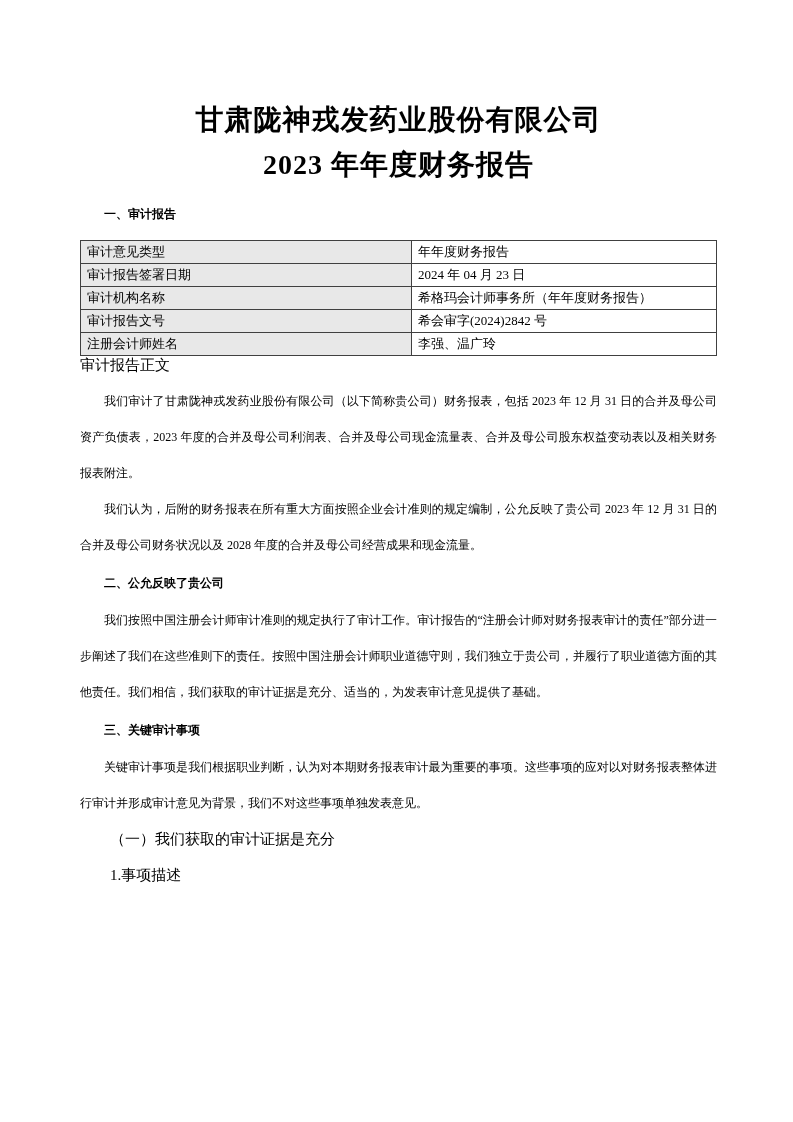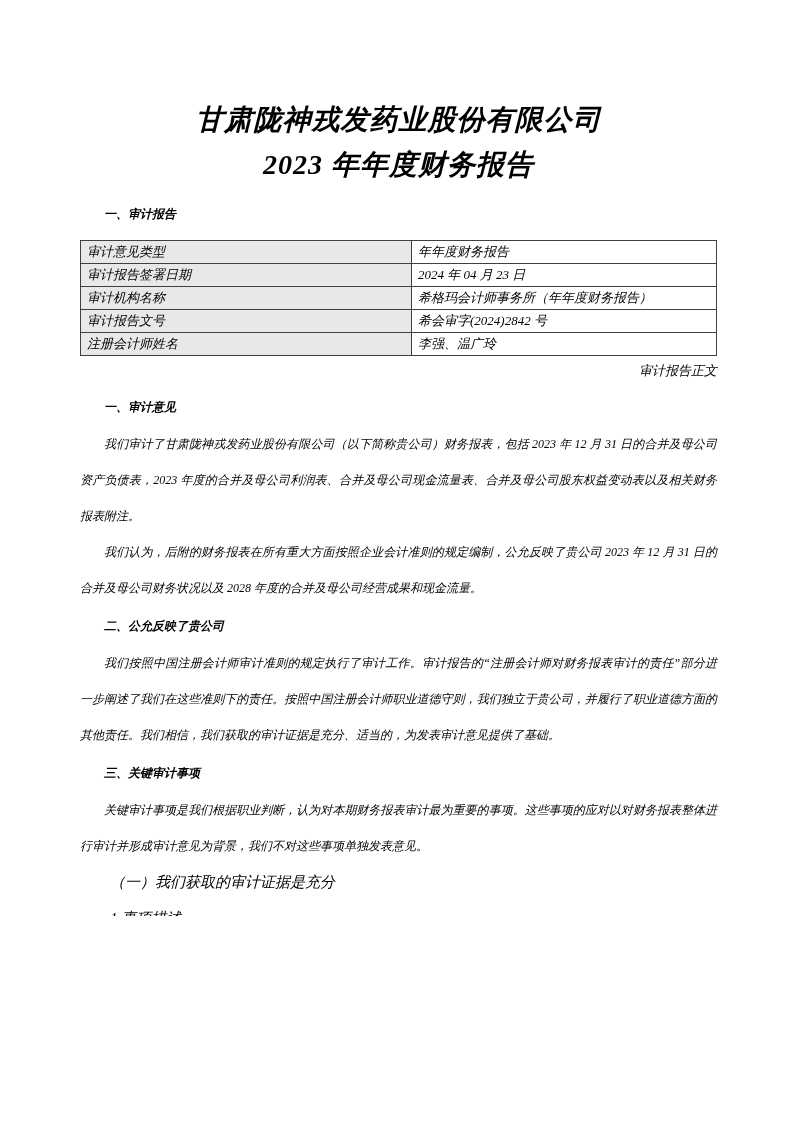--- a/index.html
+++ b/index.html
@@ -7,21 +7,20 @@
     position: relative;
     width: 793px;
     height: 916px;
     margin: 0 auto;
     background: #ffffff;
     box-sizing: border-box;
     padding: 97px 76px 0 80px;
     font-family: "Liberation Serif", "DejaVu Serif", serif;
     color: #000000;
     overflow: hidden;
-    font-style: italic;
   }
   .doc-title {
     margin: 0;
     font-size: 28px;
     font-weight: bold;
     text-align: center;
     line-height: 45px;
     letter-spacing: 1px;
   }
   .sec-heading {
@@ -45,23 +44,22 @@
     height: 22px;
     padding: 0 6px;
     vertical-align: middle;
     line-height: 16px;
   }
   table.audit-table td.label-cell {
     background: #e8e8e8;
     width: 50%;
   }
   .table-caption {
-    margin-top: 6px;
-    font-size: 13px;
-    text-align: right;
+    font-size: 15px;
+    text-align: left;
     line-height: 18px;
   }
   p.body-para {
     margin: 9px 0 0 0;
     font-size: 12px;
     line-height: 36px;
     text-align: justify;
     text-indent: 2em;
     word-break: break-all;
   }
@@ -111,21 +109,20 @@
       </tr>
       <tr>
         <td class="label-cell">注册会计师姓名</td>
         <td class="value-cell">李强、温广玲</td>
       </tr>
     </tbody>
   </table>
 
   <div class="table-caption">审计报告正文</div>
 
-  <h2 class="sec-heading">一、审计意见</h2>
   <p class="body-para">我们审计了甘肃陇神戎发药业股份有限公司（以下简称贵公司）财务报表，包括 2023 年 12 月 31 日的合并及母公司资产负债表，2023 年度的合并及母公司利润表、合并及母公司现金流量表、合并及母公司股东权益变动表以及相关财务报表附注。</p>
   <p class="body-para cont">我们认为，后附的财务报表在所有重大方面按照企业会计准则的规定编制，公允反映了贵公司 2023 年 12 月 31 日的合并及母公司财务状况以及 2028 年度的合并及母公司经营成果和现金流量。</p>
 
   <h2 class="sec-heading tight">二、公允反映了贵公司</h2>
   <p class="body-para">我们按照中国注册会计师审计准则的规定执行了审计工作。审计报告的“注册会计师对财务报表审计的责任”部分进一步阐述了我们在这些准则下的责任。按照中国注册会计师职业道德守则，我们独立于贵公司，并履行了职业道德方面的其他责任。我们相信，我们获取的审计证据是充分、适当的，为发表审计意见提供了基础。</p>
 
   <h2 class="sec-heading tight">三、关键审计事项</h2>
   <p class="body-para">关键审计事项是我们根据职业判断，认为对本期财务报表审计最为重要的事项。这些事项的应对以对财务报表整体进行审计并形成审计意见为背景，我们不对这些事项单独发表意见。</p>
   <p class="sub-item">（一）我们获取的审计证据是充分</p>
   <p class="sub-item">1.事项描述</p>

